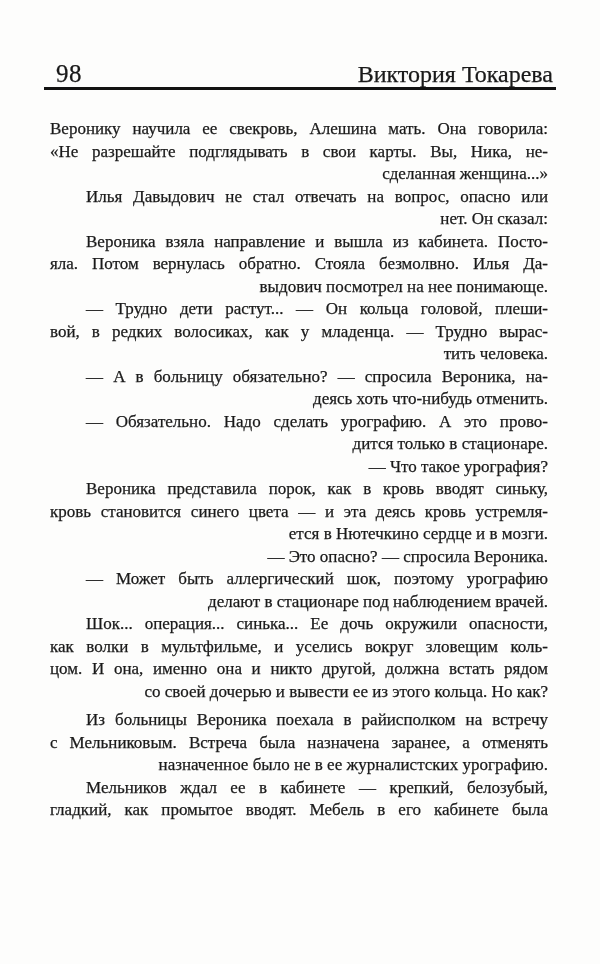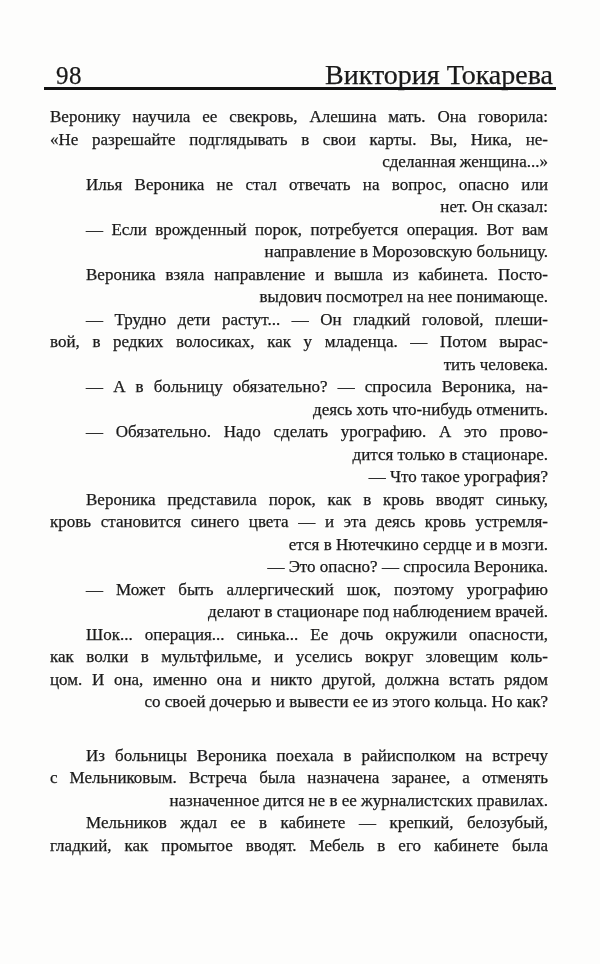--- a/index.html
+++ b/index.html
@@ -22,38 +22,38 @@
     display: flex;
     justify-content: space-between;
     align-items: baseline;
   }
   .page-number {
     font-size: 25px;
     line-height: 1;
     letter-spacing: 0.5px;
   }
   .author {
-    font-size: 28px;
+    font-size: 24px;
     line-height: 1;
   }
   .rule {
     position: absolute;
     top: 87px; left: 44px;
     width: 512px; height: 3px;
     background: #121212;
   }
   .body {
     position: absolute;
-    top: 106px; left: 50px;
+    top: 118px; left: 50px;
     width: 498px;
     font-size: 17px;
     line-height: 22.5px;
   }
   .para { margin: 0; }
-  .para.gap { margin-top: 31px; }
+  .para.gap { margin-top: 6px; }
   .line { text-align: right; }
   .line.just {
     text-align: justify;
     text-align-last: justify;
   }
   .line.indent { text-indent: 36px; }
 </style>
 </head>
 <body>
 
@@ -63,34 +63,31 @@
     <span class="author">Виктория Токарева</span>
   </div>
   <div class="rule"></div>
   <div class="body">
       <div class="para">
         <div class="line just">Веронику научила ее свекровь, Алешина мать. Она говорила:</div>
         <div class="line just">«Не разрешайте подглядывать в свои карты. Вы, Ника, не-</div>
         <div class="line">сделанная женщина...»</div>
       </div>
       <div class="para">
-        <div class="line just indent">Илья Вероника не стал отвечать на вопрос, опасно или</div>
+        <div class="line just indent">Илья Давыдович не стал отвечать на вопрос, опасно или</div>
         <div class="line">нет. Он сказал:</div>
       </div>
       <div class="para">
-        <div class="line just indent">— Если врожденный порок, потребуется операция. Вот вам</div>
-        <div class="line">направление в Морозовскую больницу.</div>
-      </div>
-      <div class="para">
         <div class="line just indent">Вероника взяла направление и вышла из кабинета. Посто-</div>
+        <div class="line just">яла. Потом вернулась обратно. Стояла безмолвно. Илья Да-</div>
         <div class="line">выдович посмотрел на нее понимающе.</div>
       </div>
       <div class="para">
-        <div class="line just indent">— Трудно дети растут... — Он гладкий головой, плеши-</div>
-        <div class="line just">вой, в редких волосиках, как у младенца. — Потом вырас-</div>
+        <div class="line just indent">— Трудно дети растут... — Он кольца головой, плеши-</div>
+        <div class="line just">вой, в редких волосиках, как у младенца. — Трудно вырас-</div>
         <div class="line">тить человека.</div>
       </div>
       <div class="para">
         <div class="line just indent">— А в больницу обязательно? — спросила Вероника, на-</div>
         <div class="line">деясь хоть что-нибудь отменить.</div>
       </div>
       <div class="para">
         <div class="line just indent">— Обязательно. Надо сделать урографию. А это прово-</div>
         <div class="line">дится только в стационаре.</div>
       </div>
@@ -111,20 +108,20 @@
       </div>
       <div class="para">
         <div class="line just indent">Шок... операция... синька... Ее дочь окружили опасности,</div>
         <div class="line just">как волки в мультфильме, и уселись вокруг зловещим коль-</div>
         <div class="line just">цом. И она, именно она и никто другой, должна встать рядом</div>
         <div class="line">со своей дочерью и вывести ее из этого кольца. Но как?</div>
       </div>
       <div class="para gap">
         <div class="line just indent">Из больницы Вероника поехала в райисполком на встречу</div>
         <div class="line just">с Мельниковым. Встреча была назначена заранее, а отменять</div>
-        <div class="line">назначенное дится не в ее журналистских правилах.</div>
+        <div class="line">назначенное было не в ее журналистских урографию.</div>
       </div>
       <div class="para">
         <div class="line just indent">Мельников ждал ее в кабинете — крепкий, белозубый,</div>
         <div class="line just">гладкий, как промытое вводят. Мебель в его кабинете была</div>
       </div>
     </div>
 </div>
 
 </body></html>

